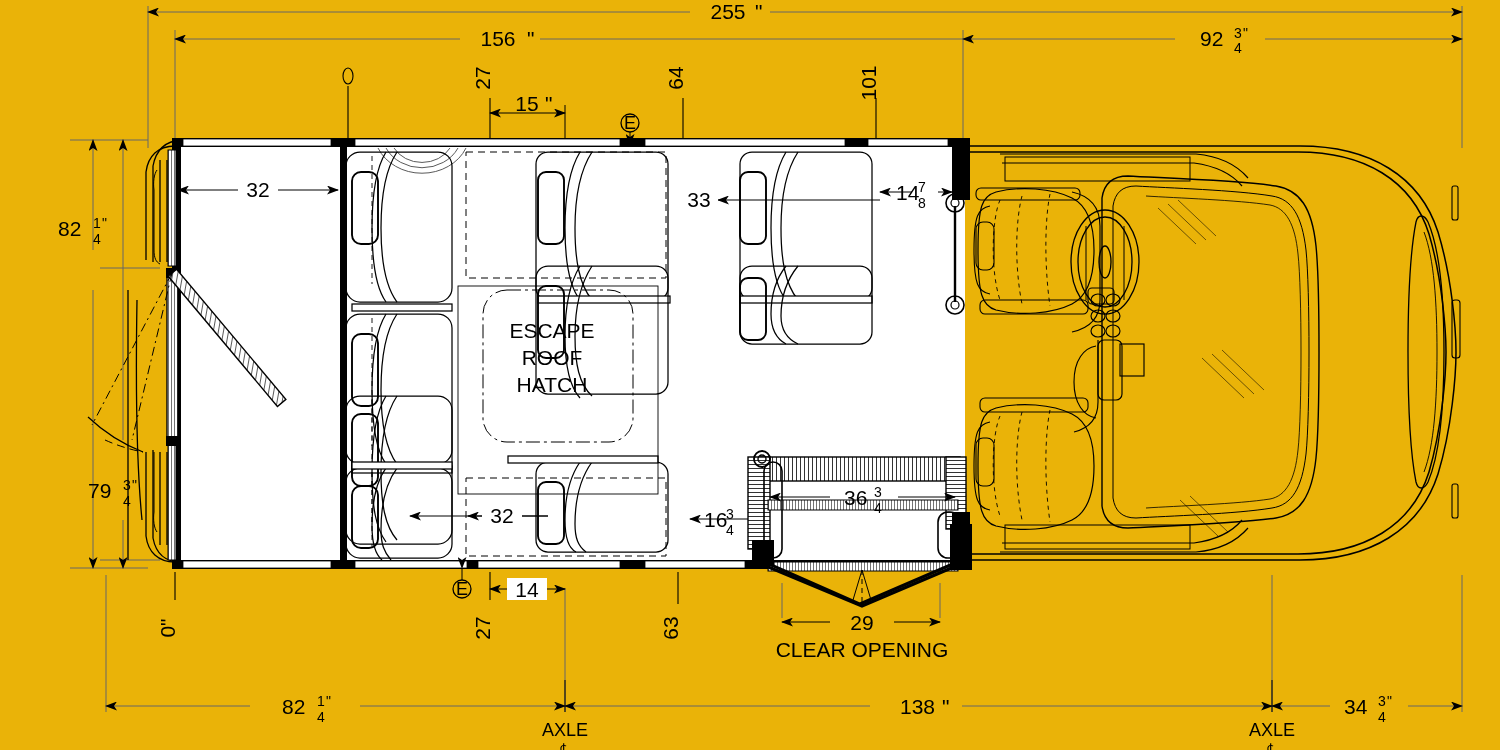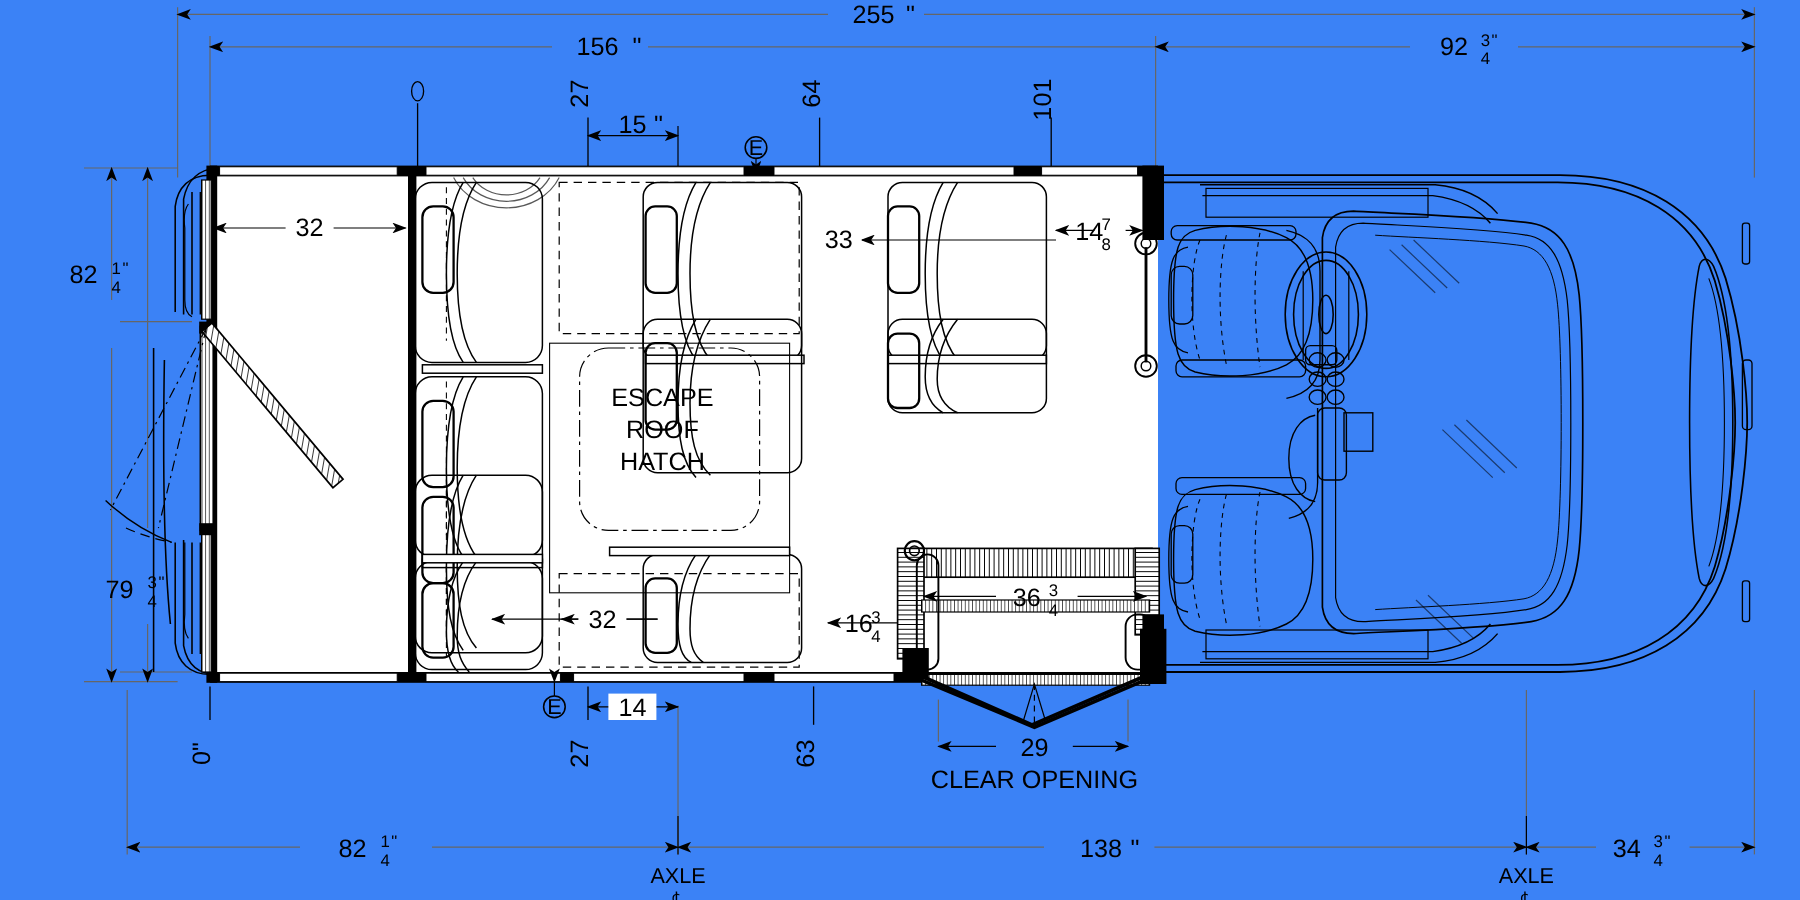--- a/index.html
+++ b/index.html
@@ -1,17 +1,17 @@
 <!DOCTYPE html>
 <html><head>
 <meta charset="utf-8">
 <style>
   html,body{margin:0;padding:0;background:#ffffff;}
   body{width:1500px;height:750px;font-family:"Liberation Sans",sans-serif;overflow:hidden;}
-  #stage{position:relative;width:1500px;height:750px;background:#3b82f6;}
+  #stage{position:relative;width:1500px;height:750px;background:#eab308;}
   svg{display:block;}
   .dimtxt{font-family:"Liberation Sans",sans-serif;font-size:21px;fill:#000;}
   .frac-n{font-size:14px;}
   .lbl{font-family:"Liberation Sans",sans-serif;font-size:18px;fill:#000;}
   .hatchtxt{font-family:"Liberation Sans",sans-serif;font-size:21px;fill:#000;}
 </style>
 </head>
 <body>
 
 <div id="stage">

